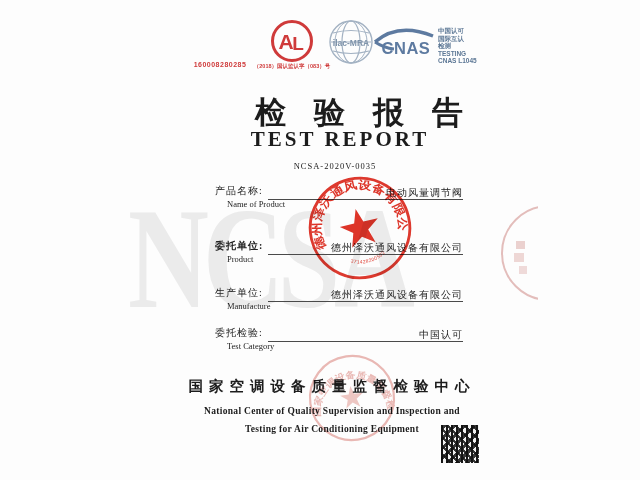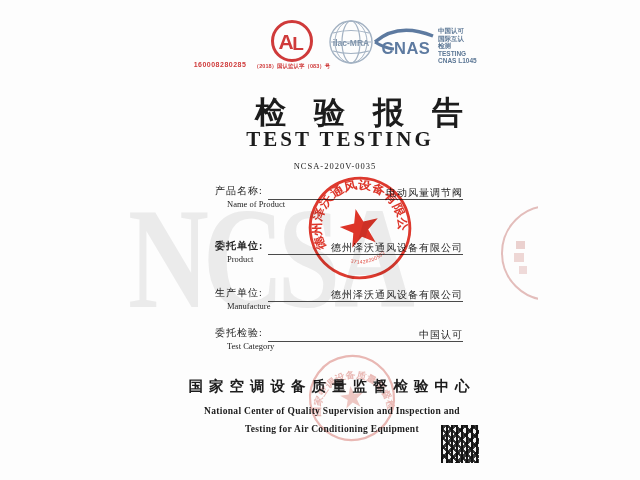--- a/index.html
+++ b/index.html
@@ -95,21 +95,21 @@
 
   <div class="abs accred" style="left:438px;top:27px;width:52px;">
     <div>中国认可</div>
     <div>国际互认</div>
     <div>检测</div>
     <div>TESTING</div>
     <div>CNAS L1045</div>
   </div>
 
   <div class="abs title-zh">检验报告</div>
-  <div class="abs title-en">TEST TESTING</div>
+  <div class="abs title-en">TEST REPORT</div>
   <div class="abs report-no">NCSA-2020V-0035</div>
 
   <div class="abs f-label-zh" style="left:215px;top:184px;">产品名称:</div>
   <div class="abs f-label-en" style="left:215px;top:199px;">Name of Product</div>
   <div class="abs f-value" style="left:268px;top:186px;width:195px;">电动风量调节阀</div>
   <div class="abs f-line" style="left:268px;top:199px;width:195px;"></div>
 
   <div class="abs f-label-zh" style="left:215px;top:239px;font-weight:bold;">委托单位:</div>
   <div class="abs f-label-en" style="left:215px;top:254px;">Product</div>
   <div class="abs f-value" style="left:268px;top:241px;width:195px;">德州泽沃通风设备有限公司</div>

